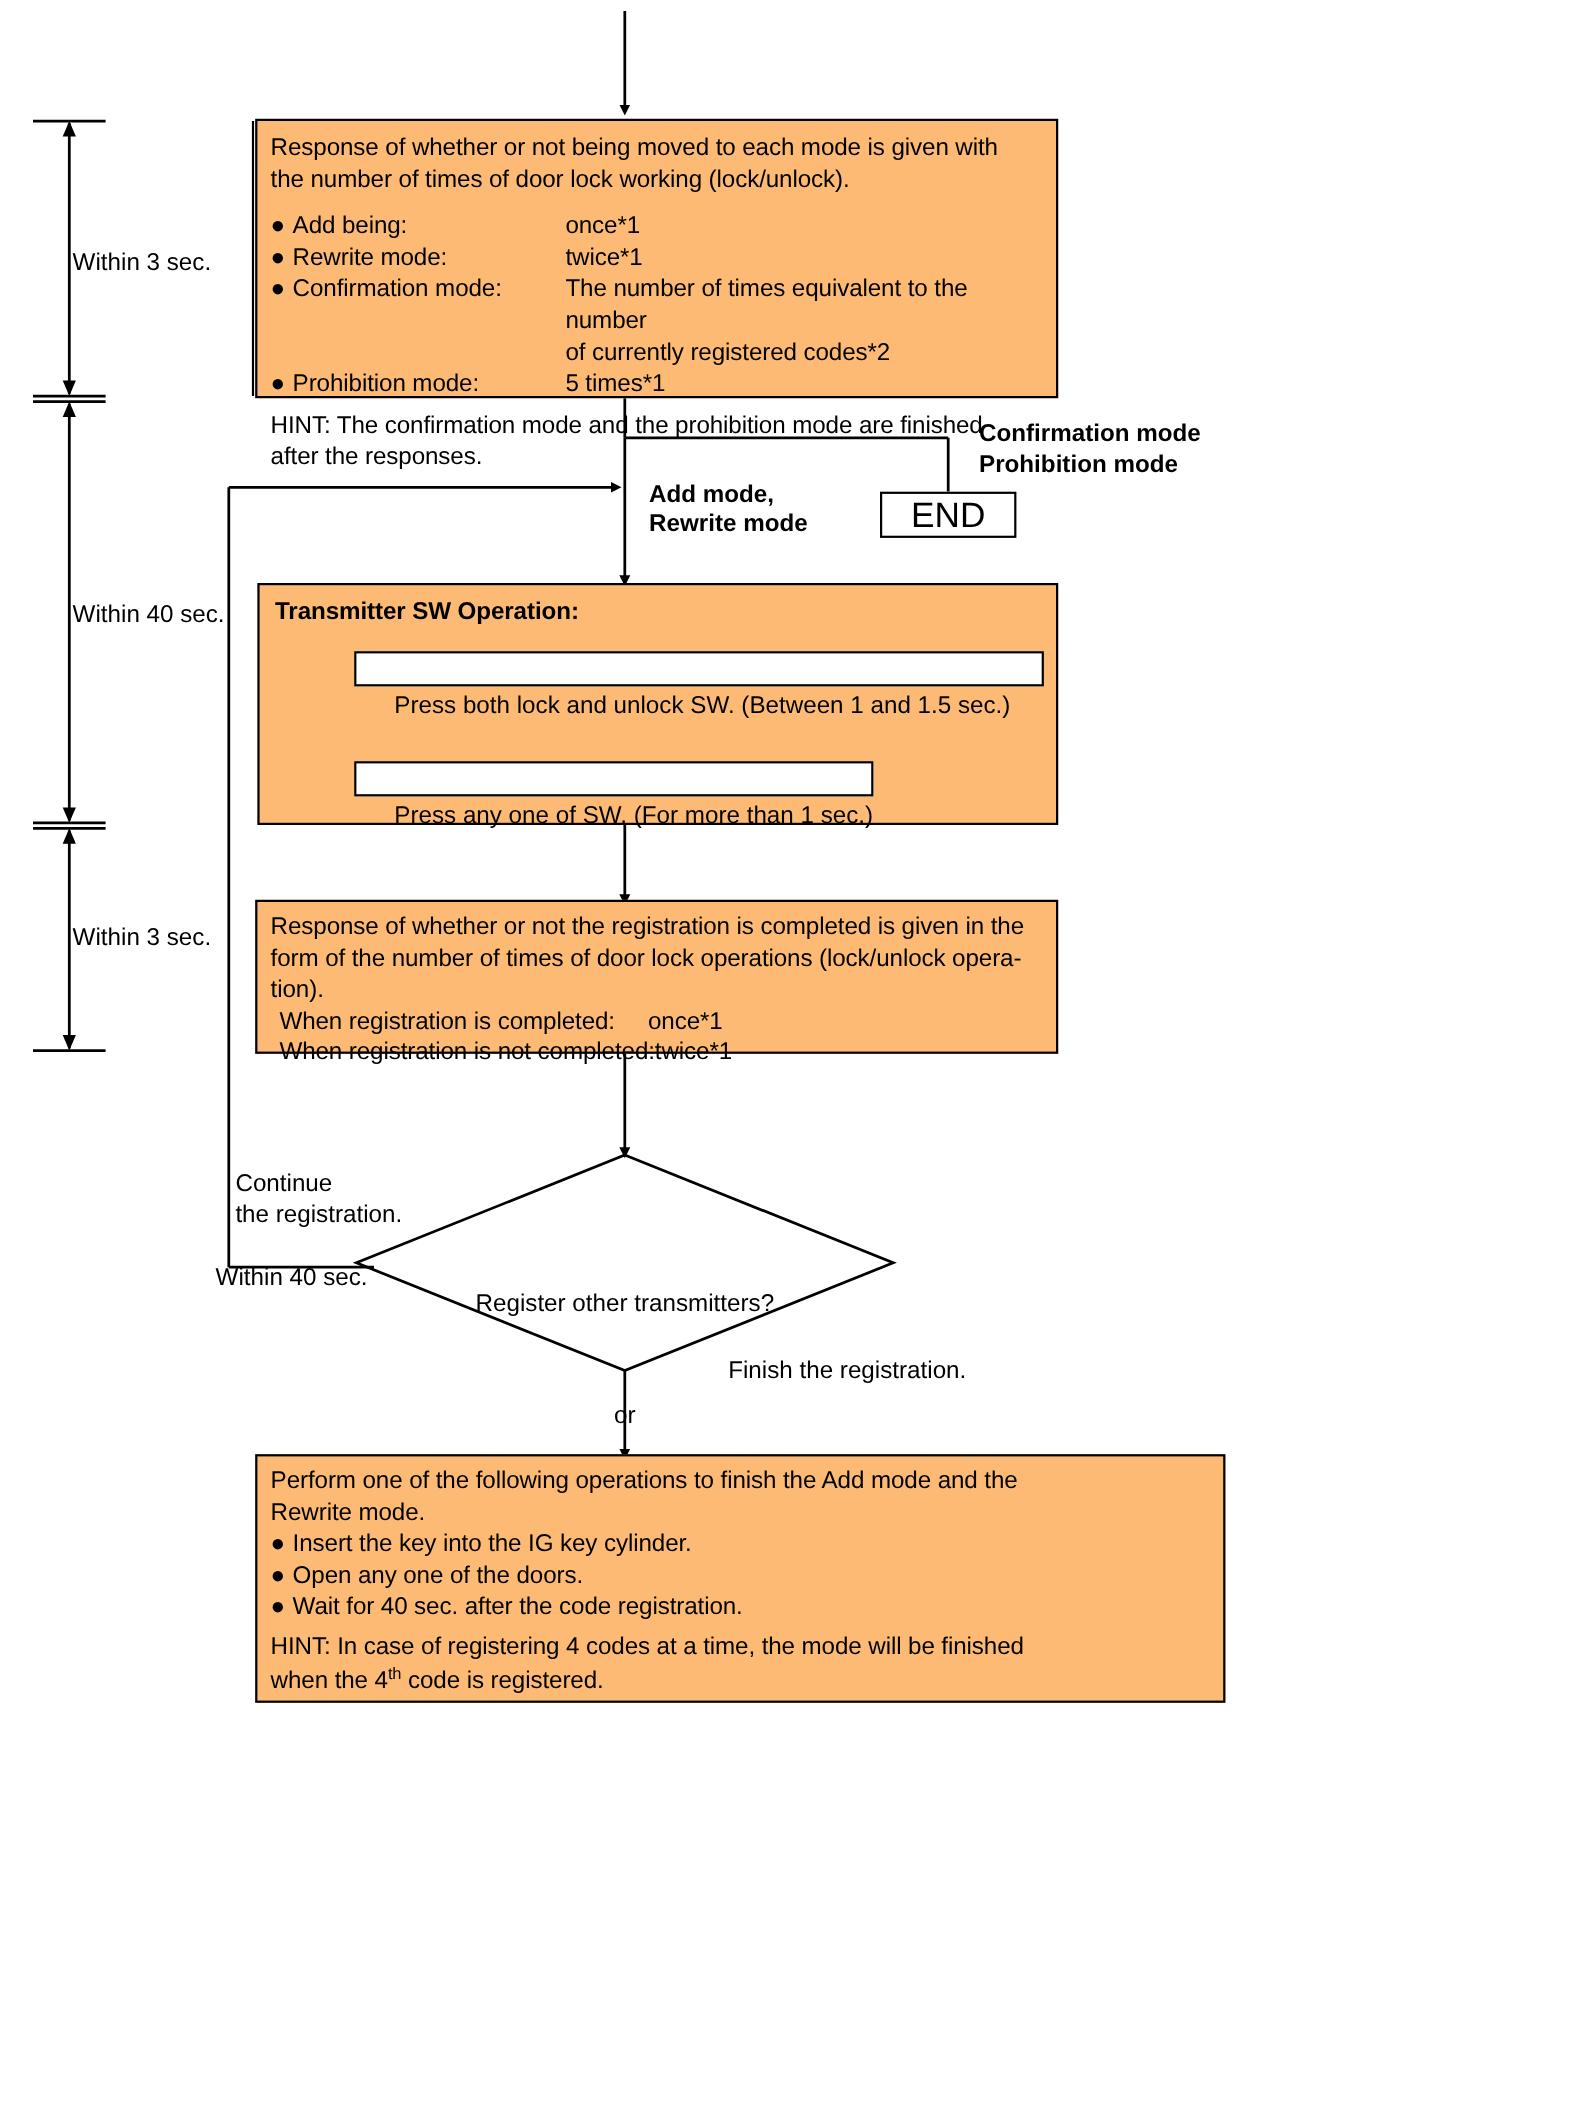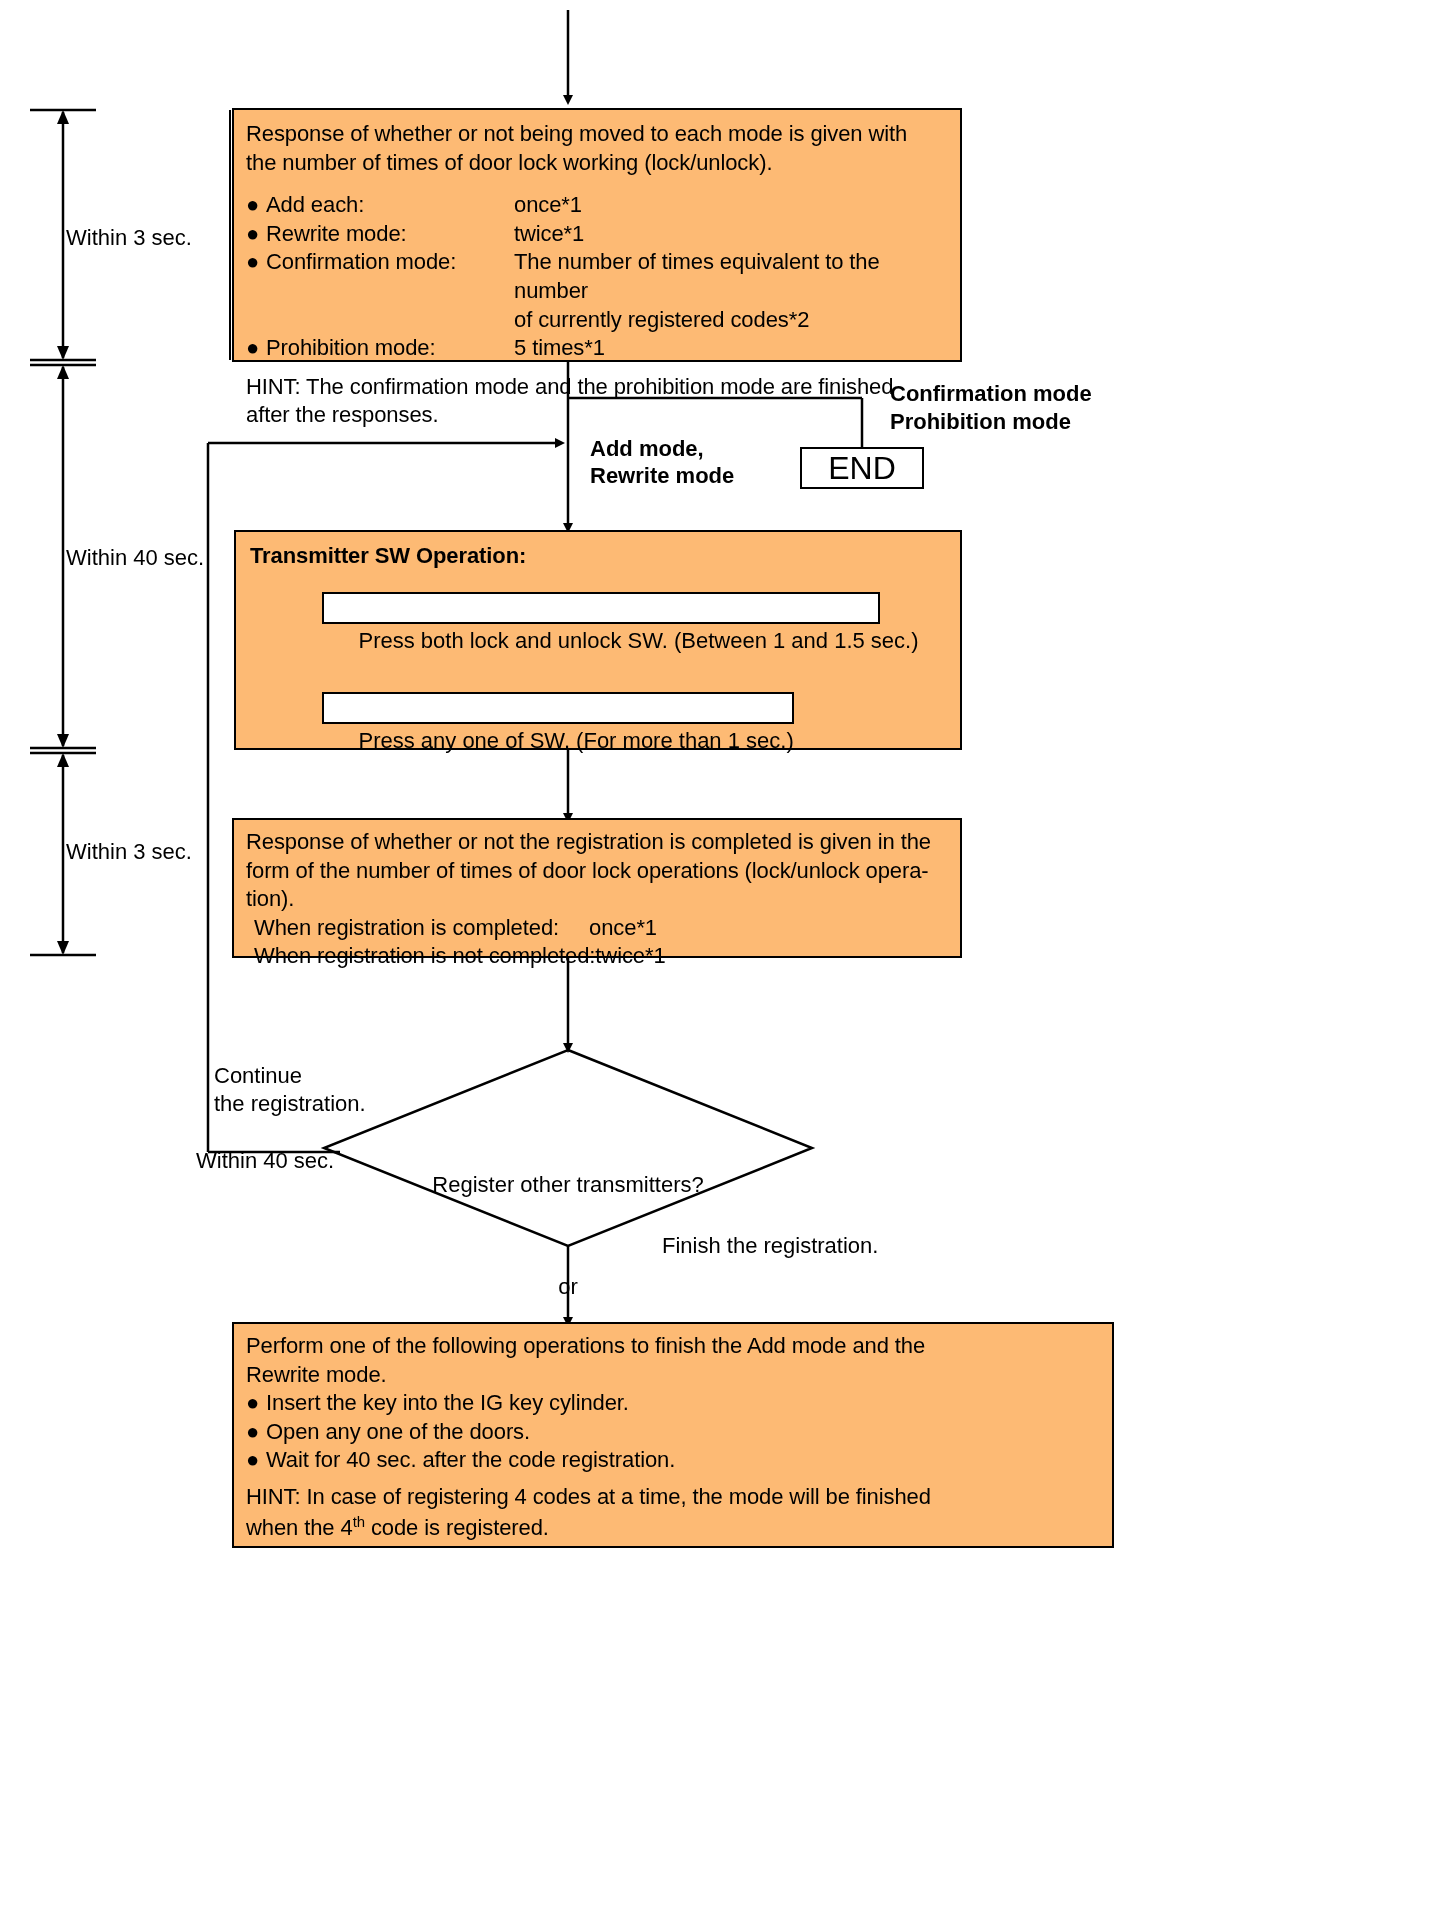--- a/index.html
+++ b/index.html
@@ -154,21 +154,21 @@
 
   <div class="lbl" style="left:196px; top:1147px;">Within 40 sec.</div>
 
   <div class="box" style="left:232px; top:108px; width:730px; height:254px; padding-top:10px;">
     <div class="ln">Response of whether or not being moved to each mode is given with</div>
     <div class="ln">the number of times of door lock working (lock/unlock).</div>
     <div class="gap"></div>
 
     <div class="bullet-row">
       <span class="bul">●</span>
-      <span class="term">Add each:</span>
+      <span class="term">Add being:</span>
       <span class="val">once*1</span>
     </div>
 
     <div class="bullet-row">
       <span class="bul">●</span>
       <span class="term">Rewrite mode:</span>
       <span class="val">twice*1</span>
     </div>
 
     <div class="bullet-row">
@@ -196,21 +196,21 @@
   <div class="lbl bold" style="left:590px; top:462px;">Rewrite mode</div>
 
   <div class="end-box" style="left:800px; top:447px; width:124px; height:42px;">
     <span>END</span>
   </div>
 
   <div class="box" style="left:234px; top:530px; width:728px; height:220px; padding:10px 10px 10px 14px;">
     <div class="ln" style="font-weight:bold;">Transmitter SW Operation:</div>
   </div>
 
-  <div class="inner-box" style="left:322px; top:592px; width:558px; height:32px;">
+  <div class="inner-box" style="left:322px; top:592px; width:627px; height:32px;">
     <span>Press both lock and unlock SW. (Between 1 and 1.5 sec.)</span>
   </div>
 
   <div class="inner-box" style="left:322px; top:692px; width:472px; height:32px;">
     <span>Press any one of SW. (For more than 1 sec.)</span>
   </div>
 
   <div class="box" style="left:232px; top:818px; width:730px; height:140px; padding:8px 10px 8px 12px;">
     <div class="ln">Response of whether or not the registration is completed is given in the</div>
     <div class="ln">form of the number of times of door lock operations (lock/unlock opera-</div>

